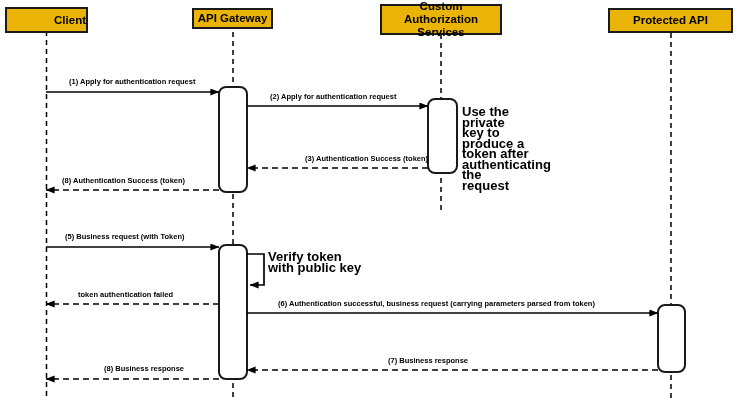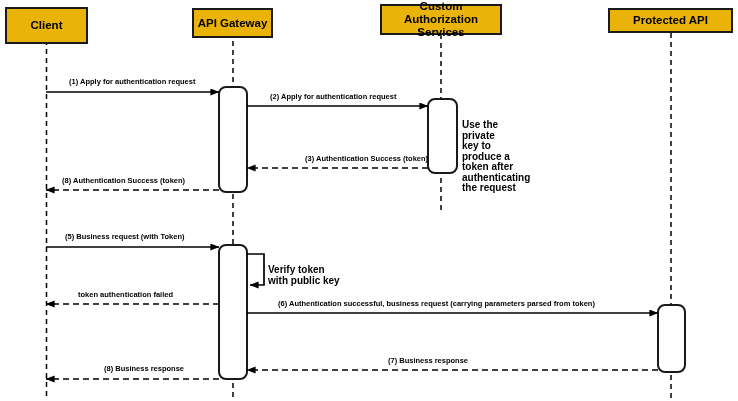--- a/index.html
+++ b/index.html
@@ -20,23 +20,22 @@
     text-align:center;
     font-weight:bold;font-size:11.5px;line-height:13px;color:#000;
   }
   .msg{
     position:absolute;
     font-weight:bold;font-size:7.5px;line-height:9px;color:#000;
     white-space:nowrap;
   }
   .note{
     position:absolute;
-    font-weight:bold;font-size:10px;line-height:10.5px;color:#000;
+    font-weight:bold;font-size:13px;line-height:10.5px;color:#000;
     white-space:pre-line;
-    margin-top:13px;
   }
 </style>
 </head>
 <body>
 
 <div id="canvas">
 
   <svg id="wires" width="738" height="401" viewBox="0 0 738 401">
     <defs>
       <marker id="ah" markerWidth="10" markerHeight="8" refX="8.6" refY="3.5" orient="auto" markerUnits="userSpaceOnUse">
@@ -59,24 +58,24 @@
     <line x1="428" y1="168" x2="247" y2="168" stroke="#000" stroke-width="1.7" stroke-dasharray="6 4" marker-end="url(#ah)"></line>
     <line x1="219" y1="190" x2="46" y2="190" stroke="#000" stroke-width="1.7" stroke-dasharray="6 4" marker-end="url(#ah)"></line>
     <line x1="46" y1="247" x2="219" y2="247" stroke="#000" stroke-width="1.7" marker-end="url(#ah)"></line>
     <path d="M247,254 L264,254 L264,285 L250,285" fill="none" stroke="#000" stroke-width="1.7" marker-end="url(#ah)"></path>
     <line x1="219" y1="304" x2="46" y2="304" stroke="#000" stroke-width="1.7" stroke-dasharray="6 4" marker-end="url(#ah)"></line>
     <line x1="247" y1="313" x2="658" y2="313" stroke="#000" stroke-width="1.7" marker-end="url(#ah)"></line>
     <line x1="658" y1="370" x2="247" y2="370" stroke="#000" stroke-width="1.7" stroke-dasharray="6 4" marker-end="url(#ah)"></line>
     <line x1="219" y1="379" x2="46" y2="379" stroke="#000" stroke-width="1.7" stroke-dasharray="6 4" marker-end="url(#ah)"></line>
   </svg>
 
-  <div class="actor" style="left:5px;top:7px;width:83px;height:37px;">
+  <div class="actor" style="left:5px;top:7px;width:83px;height:26px;justify-content:flex-end;">
     <span>Client</span>
   </div>
-  <div class="actor" style="left:192px;top:8px;width:81px;height:30px;">
+  <div class="actor" style="left:192px;top:8px;width:81px;height:21px;">
     <span>API Gateway</span>
   </div>
   <div class="actor" style="left:380px;top:4px;width:122px;height:31px;">
     <span>Custom Authorization Services</span>
   </div>
   <div class="actor" style="left:608px;top:8px;width:125px;height:25px;justify-content:center;">
     <span>Protected API</span>
   </div>
 
   <div class="msg" style="left:57px;top:77px;margin-left:12px;">(1) Apply for authentication request</div>

